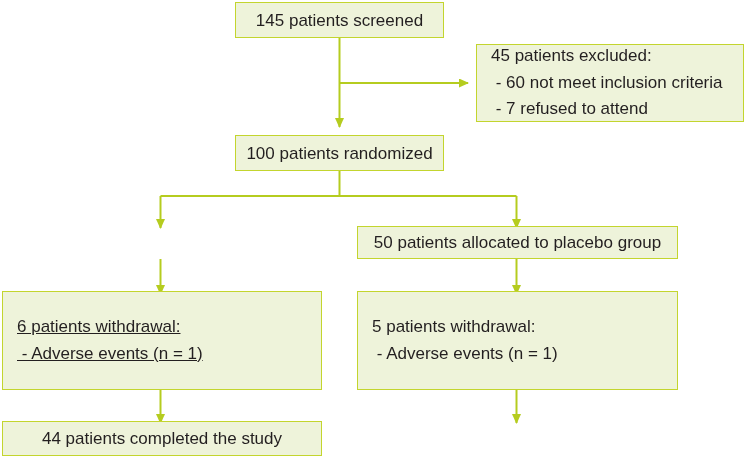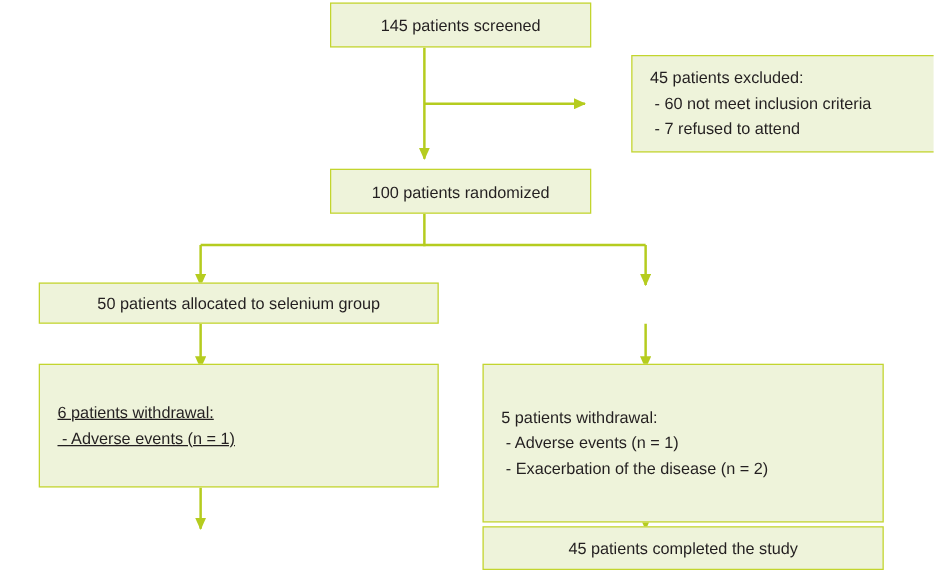--- a/index.html
+++ b/index.html
@@ -16,28 +16,27 @@
     height: 458px;
     background: #ffffff;
     overflow: hidden;
   }
   .node {
     position: absolute;
     box-sizing: border-box;
     background: #eef3da;
     border: 1.5px solid #c3d52e;
     color: #231f20;
-    font-size: 13px;
+    font-size: 17px;
     line-height: 1.0;
     display: flex;
     align-items: center;
     justify-content: center;
     text-align: center;
     padding: 0 8px;
-    margin-left: 29px;
   }
   .node.left-align {
     justify-content: flex-start;
     text-align: left;
     align-items: center;
     padding: 0 0 0 14px;
   }
   .lines {
     position: absolute;
     left: 0;
@@ -97,38 +96,37 @@
       <span class="ln">45 patients excluded:</span>
       <span class="ln"> - 60 not meet inclusion criteria</span>
       <span class="ln"> - 7 refused to attend</span>
     </span>
   </div>
 
   <div class="node" style="left:235px; top:135px; width:209px; height:36px;">
     <span class="ttl">100 patients randomized</span>
   </div>
 
-  <div class="node" style="left:2px; top:226px; width:320px; height:33px;">
-    <span class="ttl">50 patients allocated to selenium group</span>
+
+  <div class="node" style="left:357px; top:226px; width:321px; height:33px;">
+    <span class="ttl">50 patients allocated to placebo group</span>
   </div>
-
 
   <div class="node left-align" style="left:2px; top:291px; width:320px; height:99px;text-decoration:underline;">
     <span class="multi">
       <span class="ln">6 patients withdrawal:</span>
       <span class="ln"> - Adverse events (n = 1)</span>
     </span>
   </div>
 
-  <div class="node left-align" style="left:357px; top:291px; width:321px; height:127px;">
+  <div class="node left-align" style="left:357px; top:291px; width:321px; height:99px;">
     <span class="multi">
       <span class="ln">5 patients withdrawal:</span>
       <span class="ln"> - Adverse events (n = 1)</span>
-      <span class="ln"> - Exacerbation of the disease (n = 2)</span>
     </span>
   </div>
 
+  <div class="node" style="left:2px; top:421px; width:320px; height:35px;">
+    <span class="ttl">44 patients completed the study</span>
+  </div>
 
-  <div class="node" style="left:357px; top:421px; width:321px; height:35px;">
-    <span class="ttl">45 patients completed the study</span>
-  </div>
 
 </div>
 
 </body></html>

